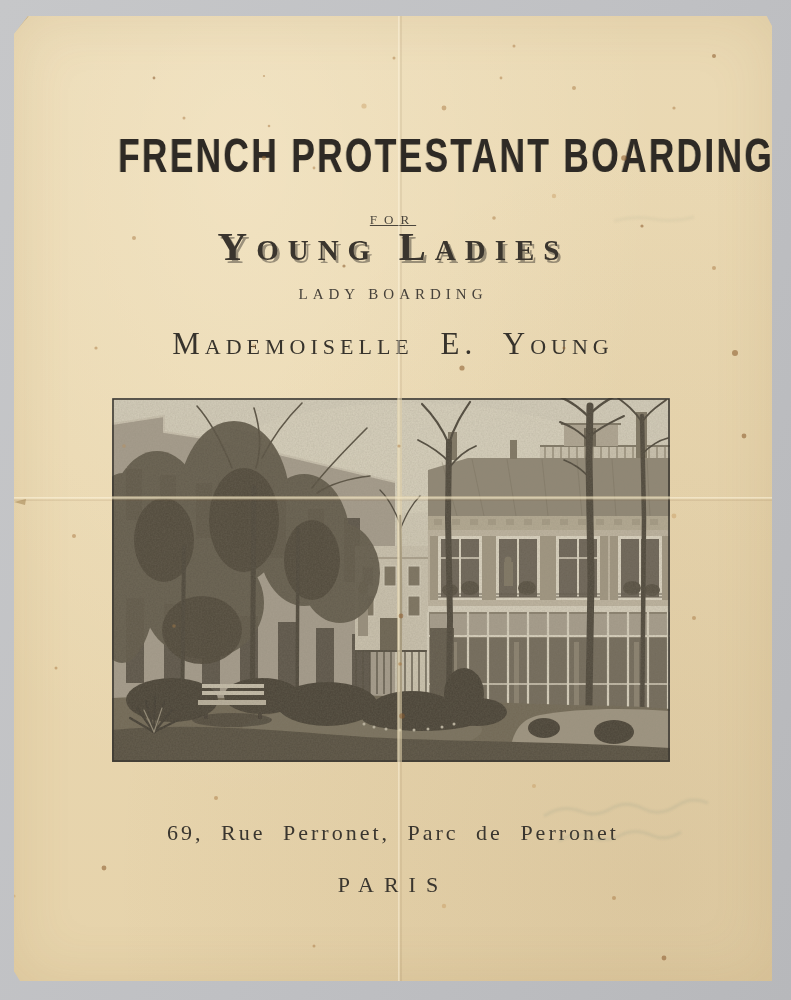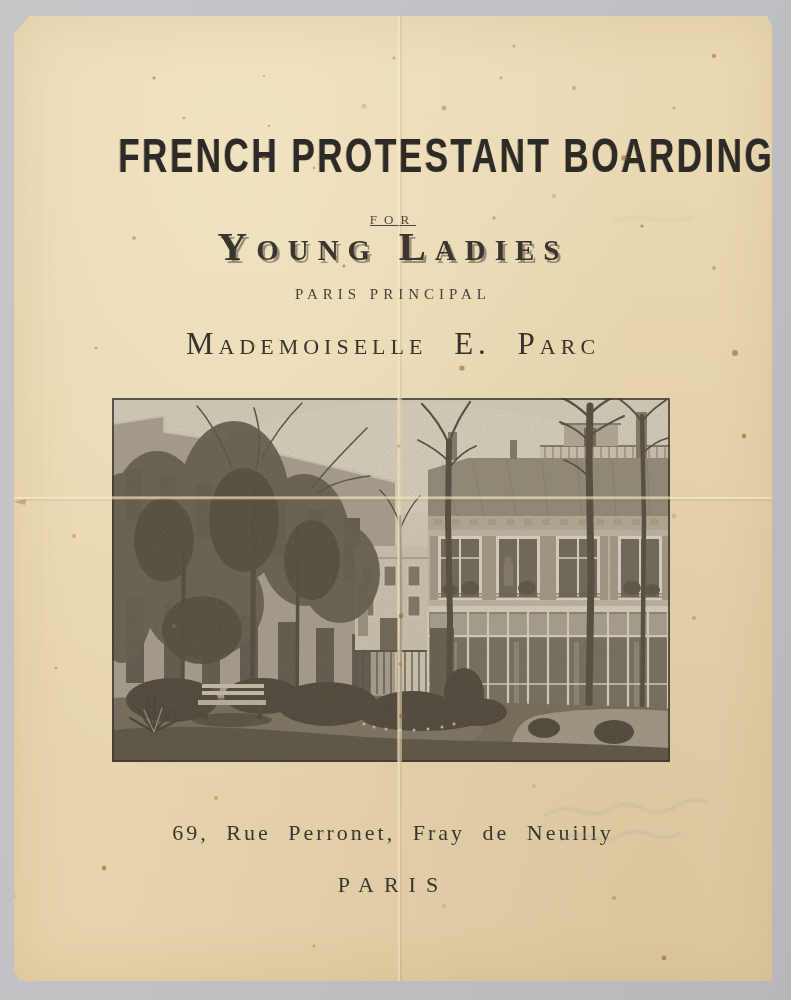--- a/index.html
+++ b/index.html
@@ -34,22 +34,22 @@
 </style>
 </head>
 <body>
 
 <div class="stage">
   <div class="paper">
 
     <div class="txt title"><span>FRENCH PROTESTANT BOARDING SCHOOL</span></div>
     <div class="txt for-label">FOR</div>
     <div class="txt audience">Young Ladies</div>
-    <div class="txt principal-label">PARIS PRINCIPAL</div>
-    <div class="txt principal-name">Mademoiselle E. Parc</div>
+    <div class="txt principal-label">LADY BOARDING</div>
+    <div class="txt principal-name">Mademoiselle E. Young</div>
 
     <figure class="photo" role="img" aria-label="Halftone photograph of the school buildings and garden courtyard with bare trees, a glass conservatory and a bench">
       <svg viewBox="0 0 558 364" preserveAspectRatio="none">
         <defs>
           <linearGradient id="sky" x1="0" y1="0" x2="0" y2="1">
             <stop offset="0" stop-color="#d4d0c2"></stop>
               <stop offset=".6" stop-color="#cdc8b8"></stop>
               <stop offset="1" stop-color="#c6c0af"></stop>
           </linearGradient>
           <filter id="grain" x="0" y="0" width="100%" height="100%">
@@ -350,21 +350,21 @@
           <line x1="42" y1="334" x2="32" y2="312"></line>
             <line x1="42" y1="334" x2="50" y2="310"></line>
         </g>
 
         <rect x="0" y="0" width="558" height="364" filter="url(#grain)" opacity=".5"></rect>
         <rect x="0" y="0" width="558" height="364" fill="#d9c49a" opacity=".16"></rect>
         <rect x="1" y="1" width="556" height="362" fill="none" stroke="#3e3a32" stroke-width="1.6"></rect>
       </svg>
     </figure>
 
-    <div class="txt address">69, Rue Perronet, Fray de Neuilly</div>
+    <div class="txt address">69, Rue Perronet, Parc de Perronet</div>
     <div class="txt city">PARIS</div>
 
     <svg class="overlay" viewBox="0 0 758 965" aria-hidden="true">
       <defs>
           <filter id="blur1">
             <feGaussianBlur stdDeviation="1.3"></feGaussianBlur>
           </filter>
         </defs>
 
       <rect x="384" y="0" width="1.6" height="965" fill="#fff7e2" opacity=".45"></rect>

